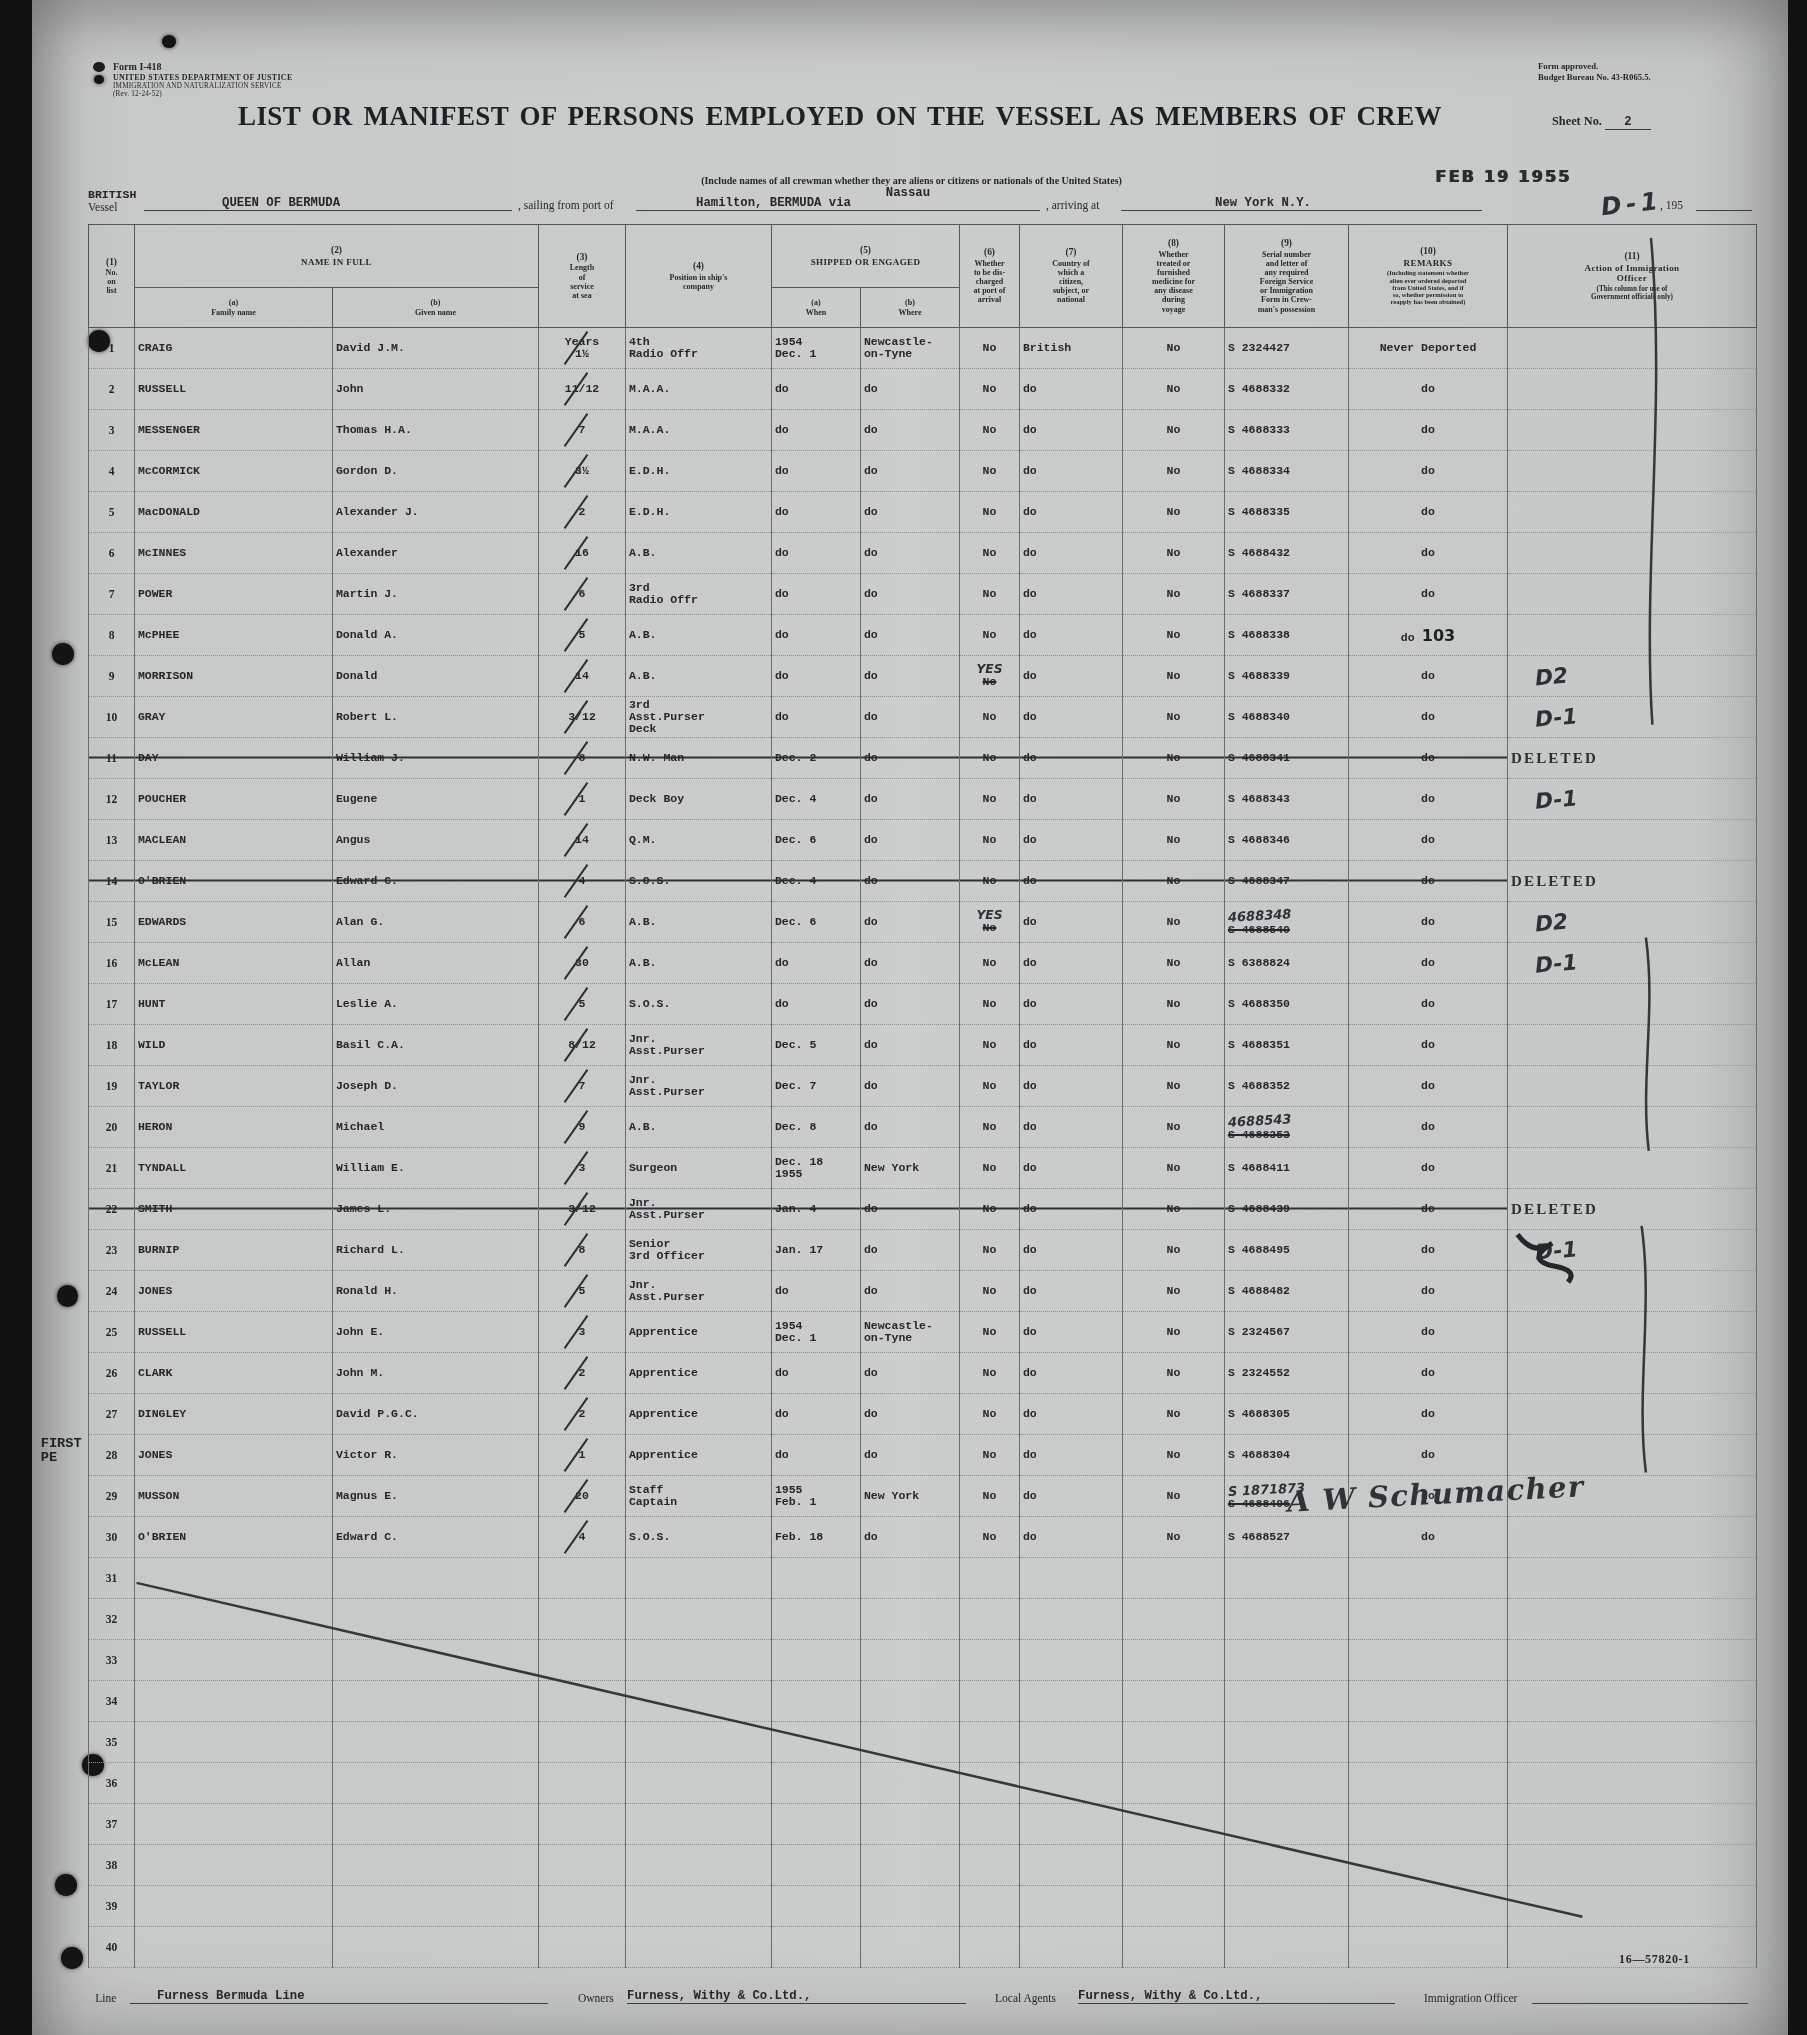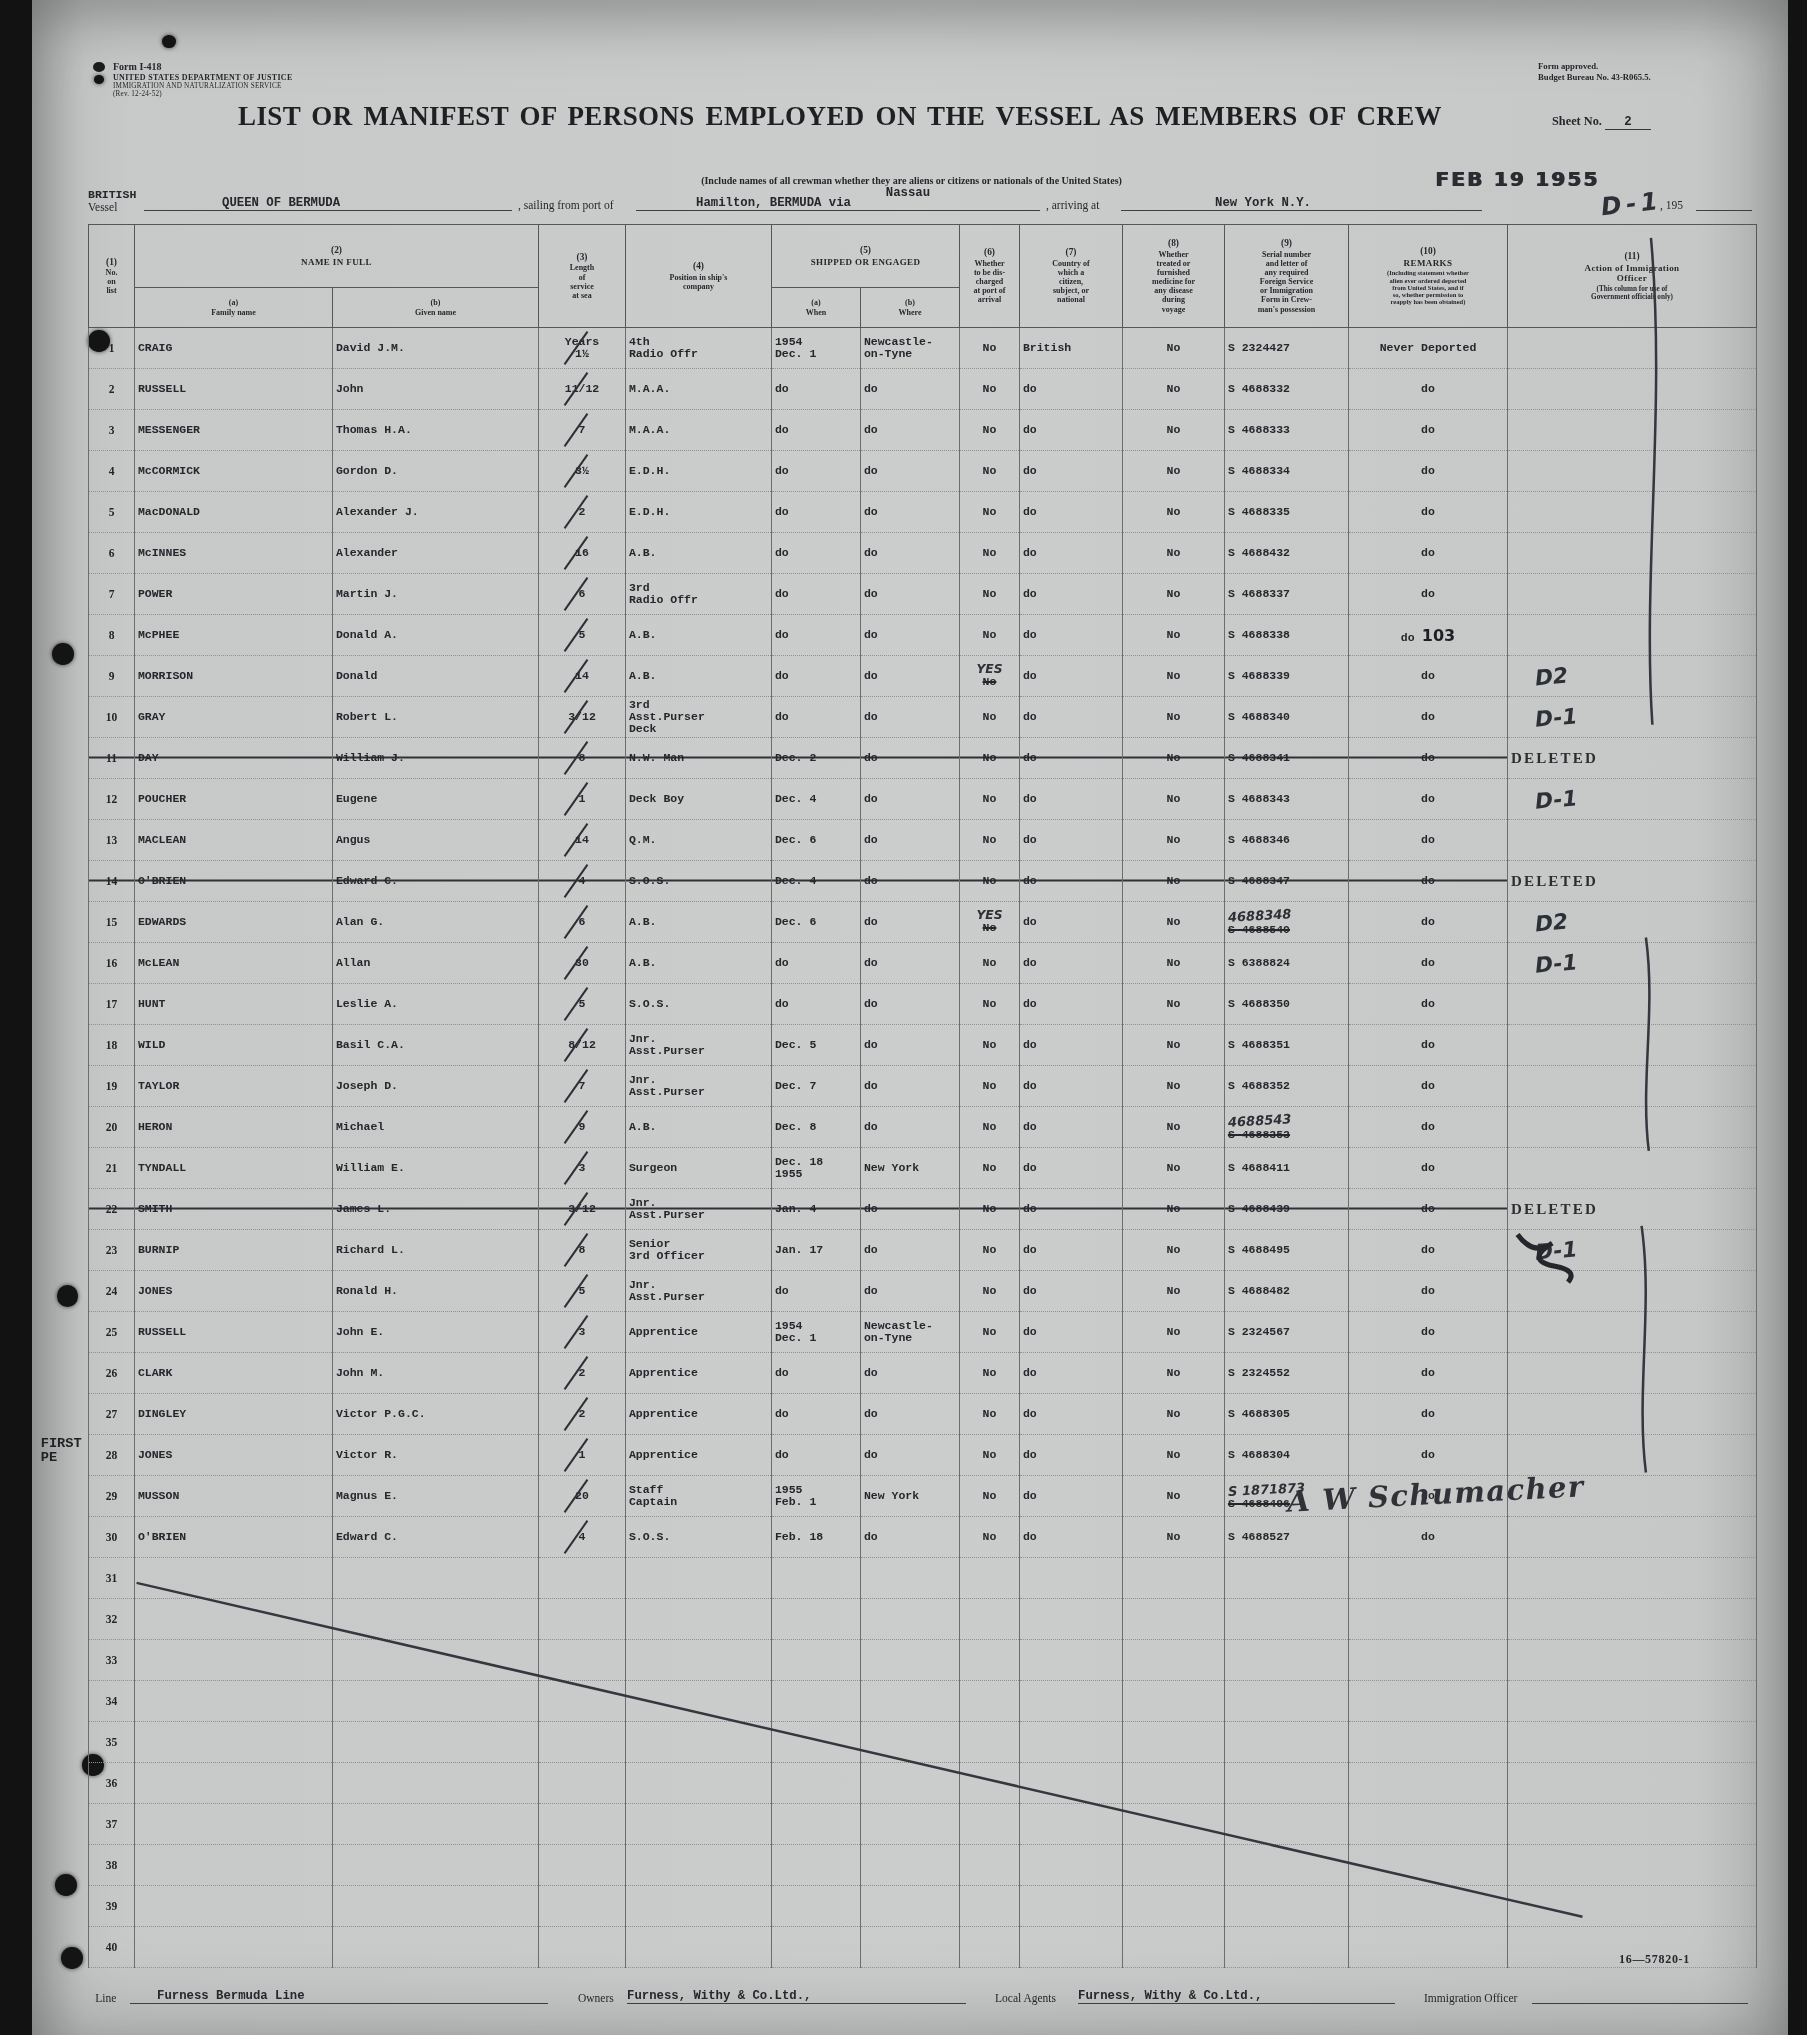--- a/index.html
+++ b/index.html
@@ -26,21 +26,21 @@
   .sheet .blankline{display:inline-block;width:46px;border-bottom:1.4px solid #35383c;text-align:center;}
   .doc-sub{position:absolute;left:50px;top:147px;width:1659px;text-align:center;font-weight:bold;font-size:14.4px;color:#202226;}
   .doc-note{position:absolute;left:50px;top:175px;width:1659px;text-align:center;font-weight:bold;font-size:10px;}
   .type{font-family:"Liberation Mono", monospace;font-weight:bold;color:#26262c;white-space:pre-line;}
   .vessel-row{position:absolute;left:56px;top:182px;width:1666px;height:32px;}
   .vr{position:absolute;bottom:2.9px;}
   .blank{border-bottom:1.4px solid #3c3f3e;display:inline-block;}
   .lbl{font-size:11.5px;}
   .raised{position:relative;top:-10px;}
   .stamp-date{position:absolute;left:1403px;top:167px;font-family:"DejaVu Sans",sans-serif;
-    font-weight:bold;font-size:20px;letter-spacing:2.2px;color:#2a2c31;text-shadow:1.1px 0 0 #2a2c31;}
+    font-weight:bold;font-size:16px;letter-spacing:2.2px;color:#2a2c31;text-shadow:1.1px 0 0 #2a2c31;}
   
   table.manifest{position:absolute;left:56px;top:224px;width:1666px;border-collapse:collapse;table-layout:fixed;}
   .manifest th{border:1.1px solid #53565a;vertical-align:middle;padding:1.4px 1.4px;font-weight:bold;color:#26282c;}
   .manifest thead tr.main{height:63px;}
   .manifest thead tr.sub{height:40px;}
   .cnum{font-size:9.4px;font-weight:bold;margin-bottom:1.4px;text-align:center;}
   .clbl{font-size:8px;line-height:1.15;white-space:pre-line;text-align:center;}
   .clbl.big{font-size:9px;letter-spacing:0.4px;}
   .cnote{font-size:6.5px;font-weight:bold;line-height:1.12;white-space:pre-line;text-align:center;margin-top:1.4px;}
   .manifest td{
@@ -665,21 +665,21 @@
           <td class="c-disch"><span class="type">No</span></td>
           <td class="c-country"><span class="type">do</span></td>
           <td class="c-treated"><span class="type">No</span></td>
           <td class="c-serial"><span class="type">S 2324552</span></td>
           <td class="c-remarks"><span class="type">do</span></td>
           <td class="c-action"></td>
         </tr>
         <tr>
           <td class="c-no">27</td>
           <td class="c-family"><span class="type">DINGLEY</span></td>
-          <td class="c-given"><span class="type">Victor P.G.C.</span></td>
+          <td class="c-given"><span class="type">David P.G.C.</span></td>
           <td class="c-service"><span class="type">2</span><i class="tick"></i></td>
           <td class="c-position"><span class="type">Apprentice</span></td>
           <td class="c-when"><span class="type">do</span></td>
           <td class="c-where"><span class="type">do</span></td>
           <td class="c-disch"><span class="type">No</span></td>
           <td class="c-country"><span class="type">do</span></td>
           <td class="c-treated"><span class="type">No</span></td>
           <td class="c-serial"><span class="type">S 4688305</span></td>
           <td class="c-remarks"><span class="type">do</span></td>
           <td class="c-action"></td>

